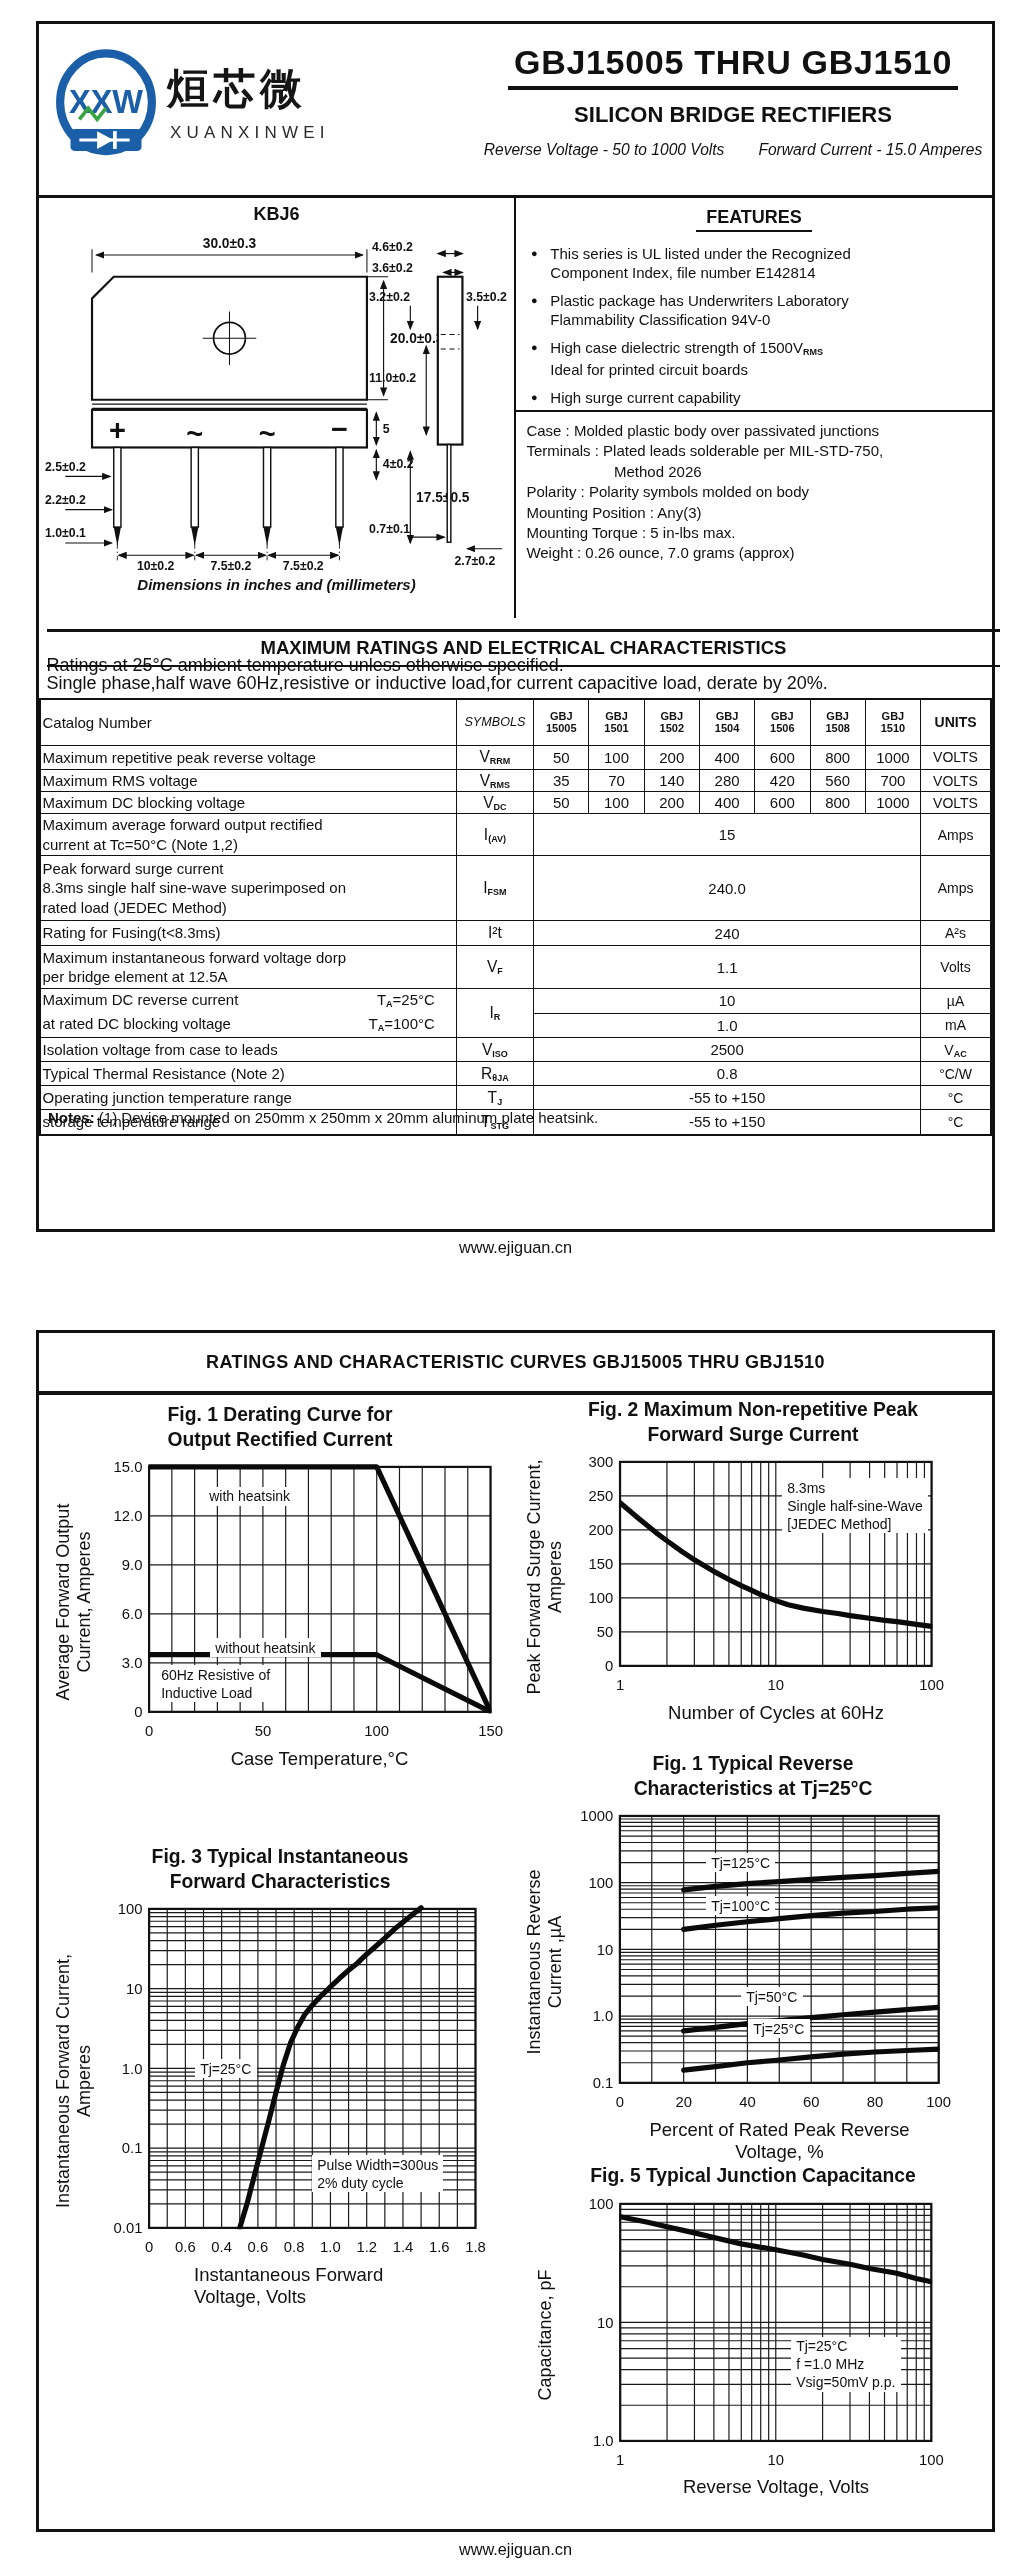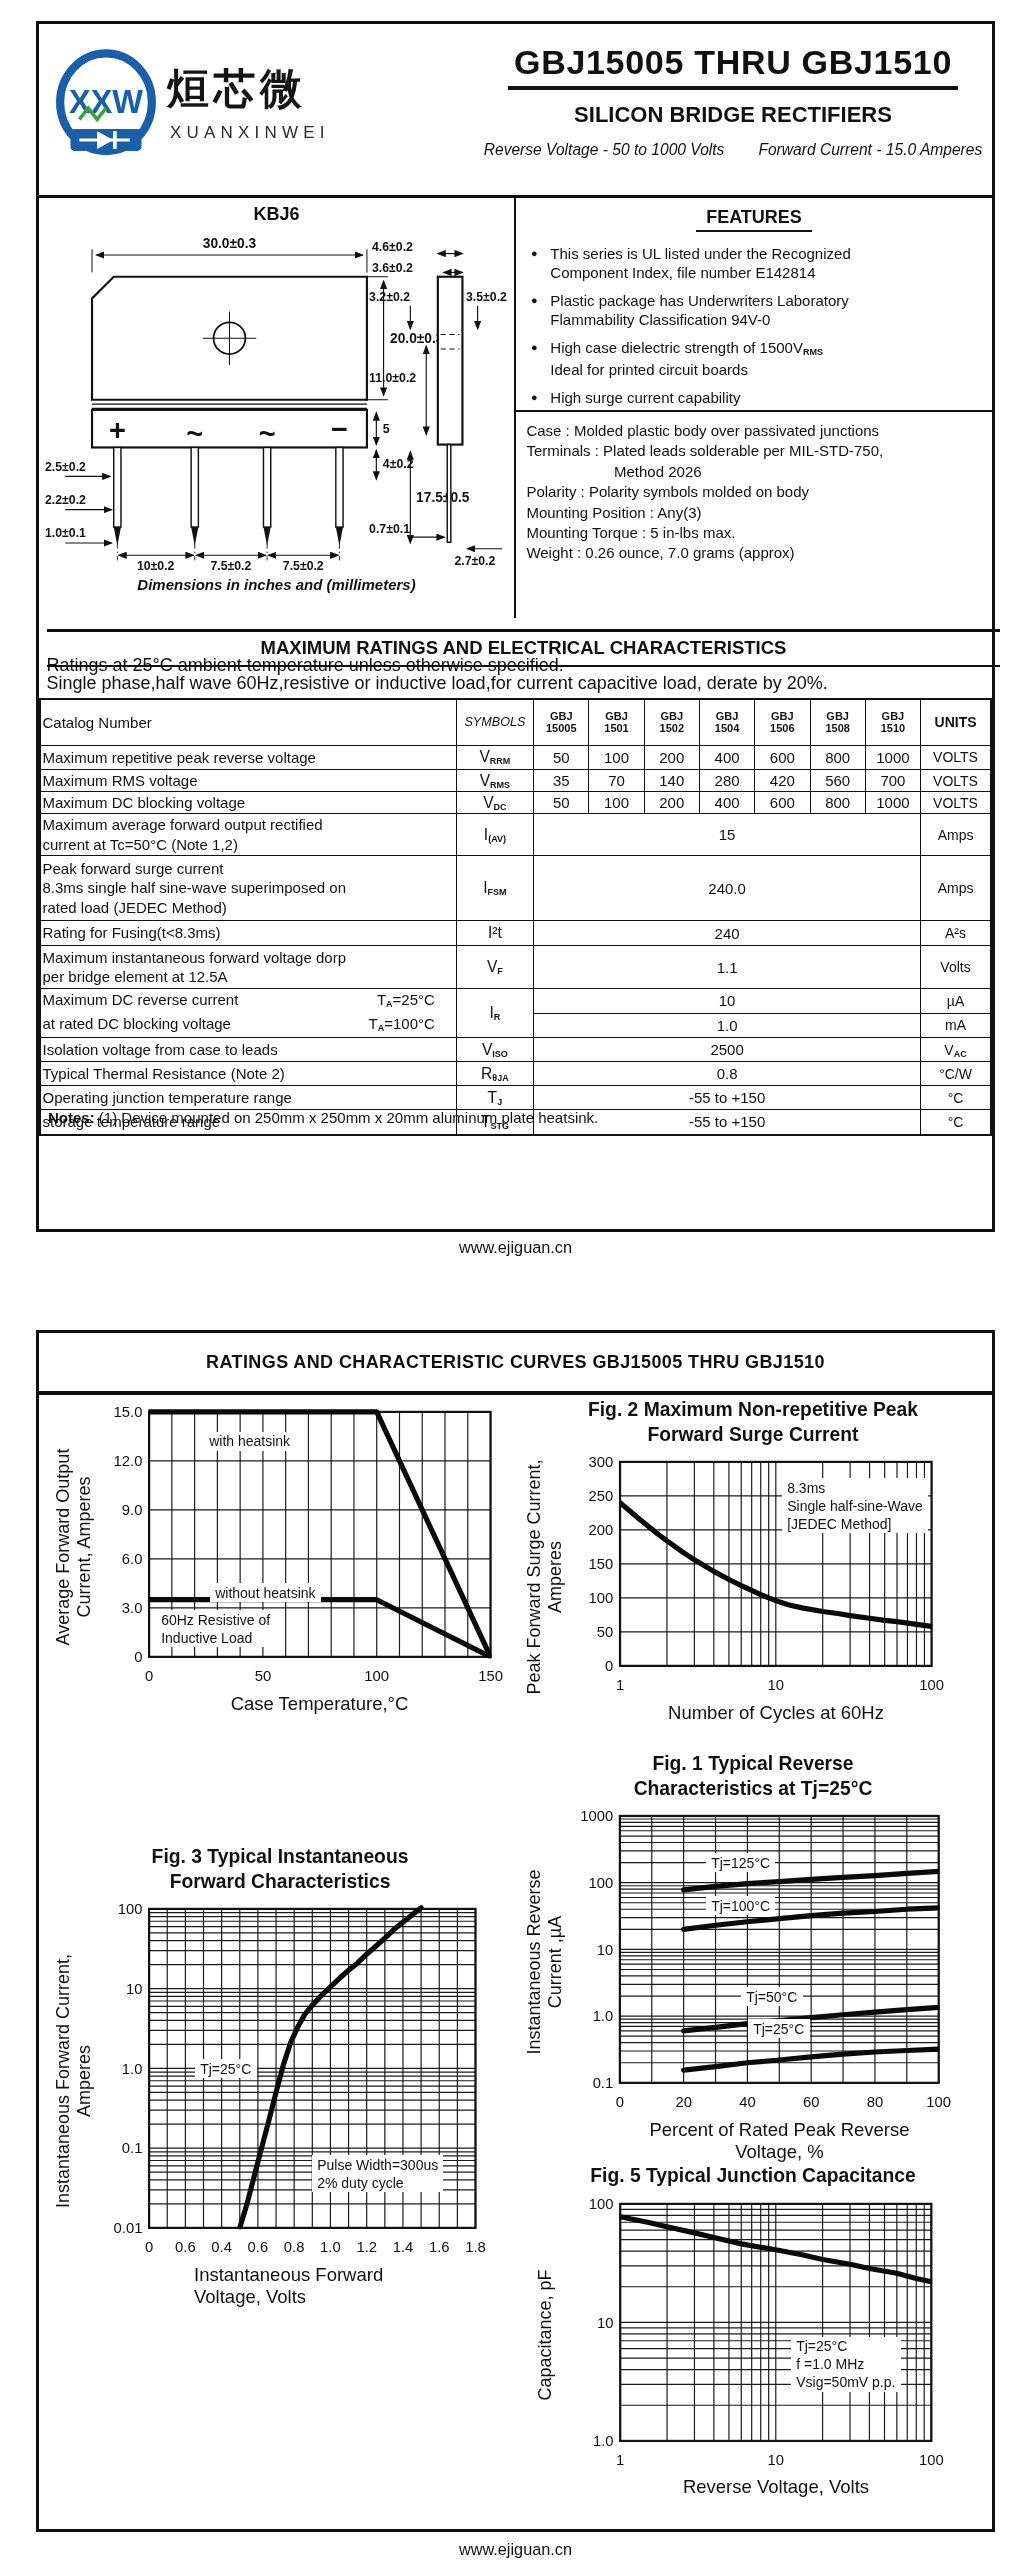--- a/index.html
+++ b/index.html
@@ -373,20 +373,22 @@
     <b>Notes:</b><span> (1) Device mounted on 250mm x 250mm x 20mm aluminum plate heatsink.</span>
   </div>
 </div>
 
 <div class="footer" style="top:1238px;">www.ejiguan.cn</div>
 
 <div class="page" id="page2">
   <div class="p2head">RATINGS AND CHARACTERISTIC CURVES GBJ15005 THRU GBJ1510</div>
 
   <div class="figblock" style="left:11px;top:70px;width:460px;">
+    <div class="fig-title">Fig. 1 Derating Curve for
+Output Rectified Current</div>
     <div class="prow">
       <div class="ytw">
           <div class="ytitle">Average Forward Output
 Current, Amperes</div>
         </div>
       <div class="plotwrap" style="width: 410px; height: 288px;"><svg width="410" height="288" viewBox="0 0 552 388">
             <line x1="70" y1="12" x2="70" y2="342" class="gl"></line>
             <line x1="100.66666666666667" y1="12" x2="100.66666666666667" y2="342" class="gl"></line>
             <line x1="131.33333333333334" y1="12" x2="131.33333333333334" y2="342" class="gl"></line>
             <line x1="162" y1="12" x2="162" y2="342" class="gl"></line>

